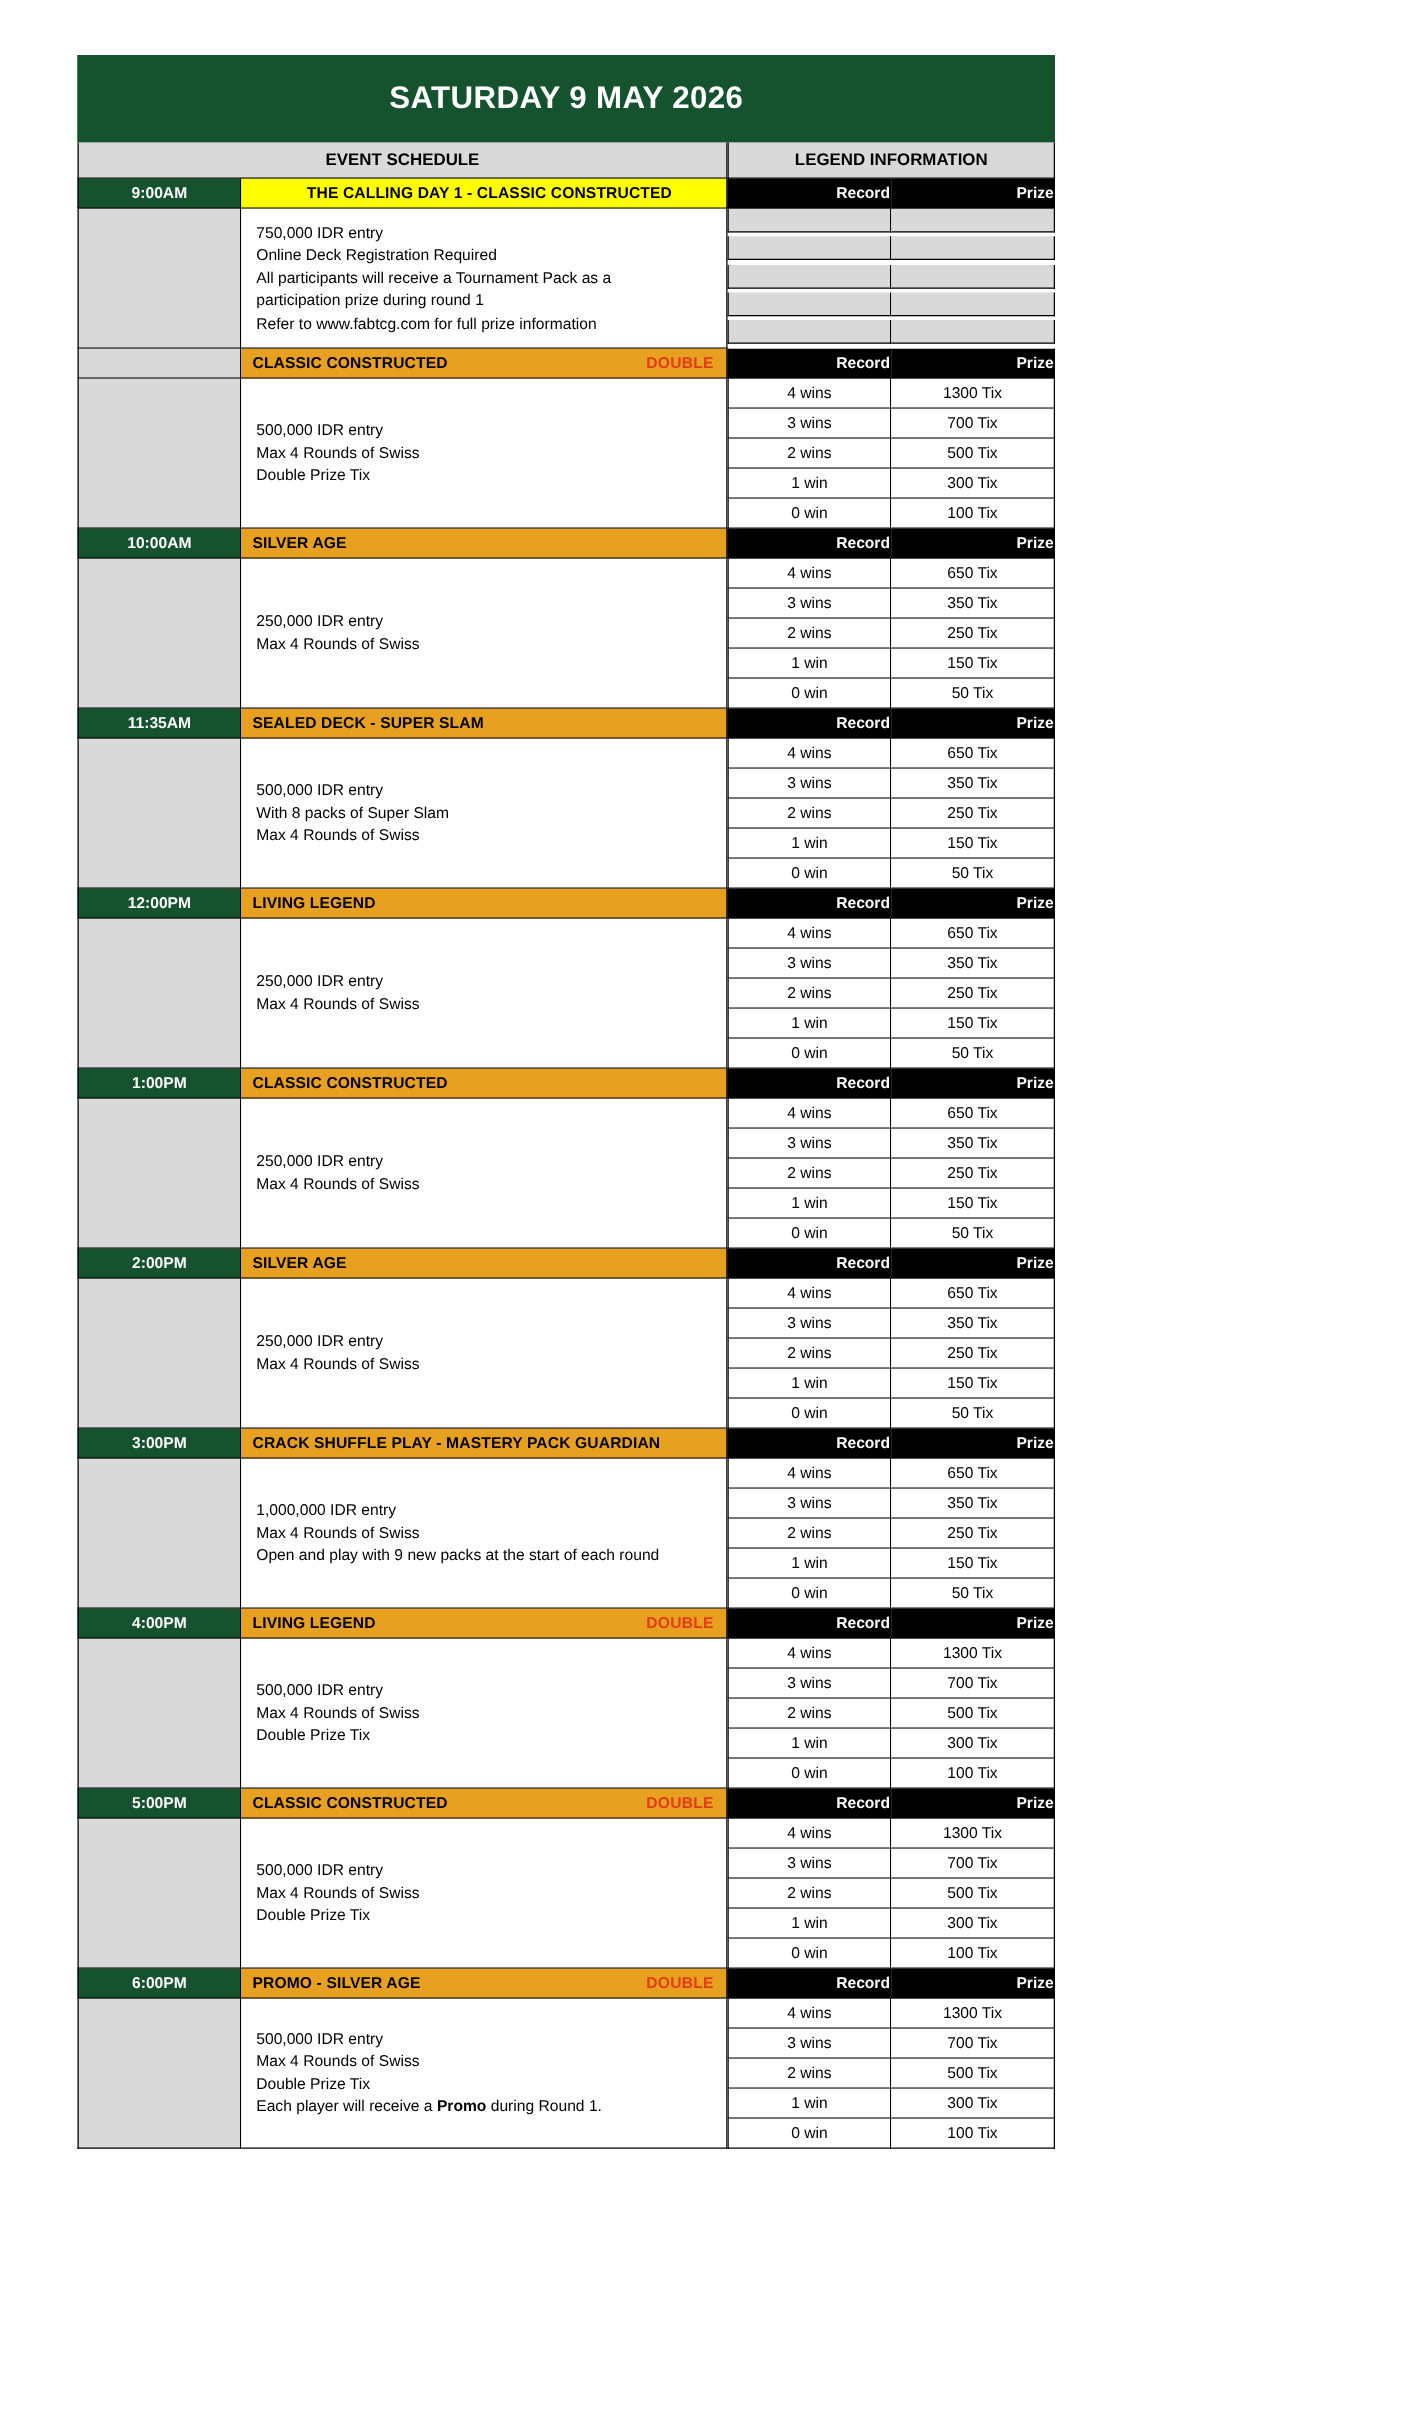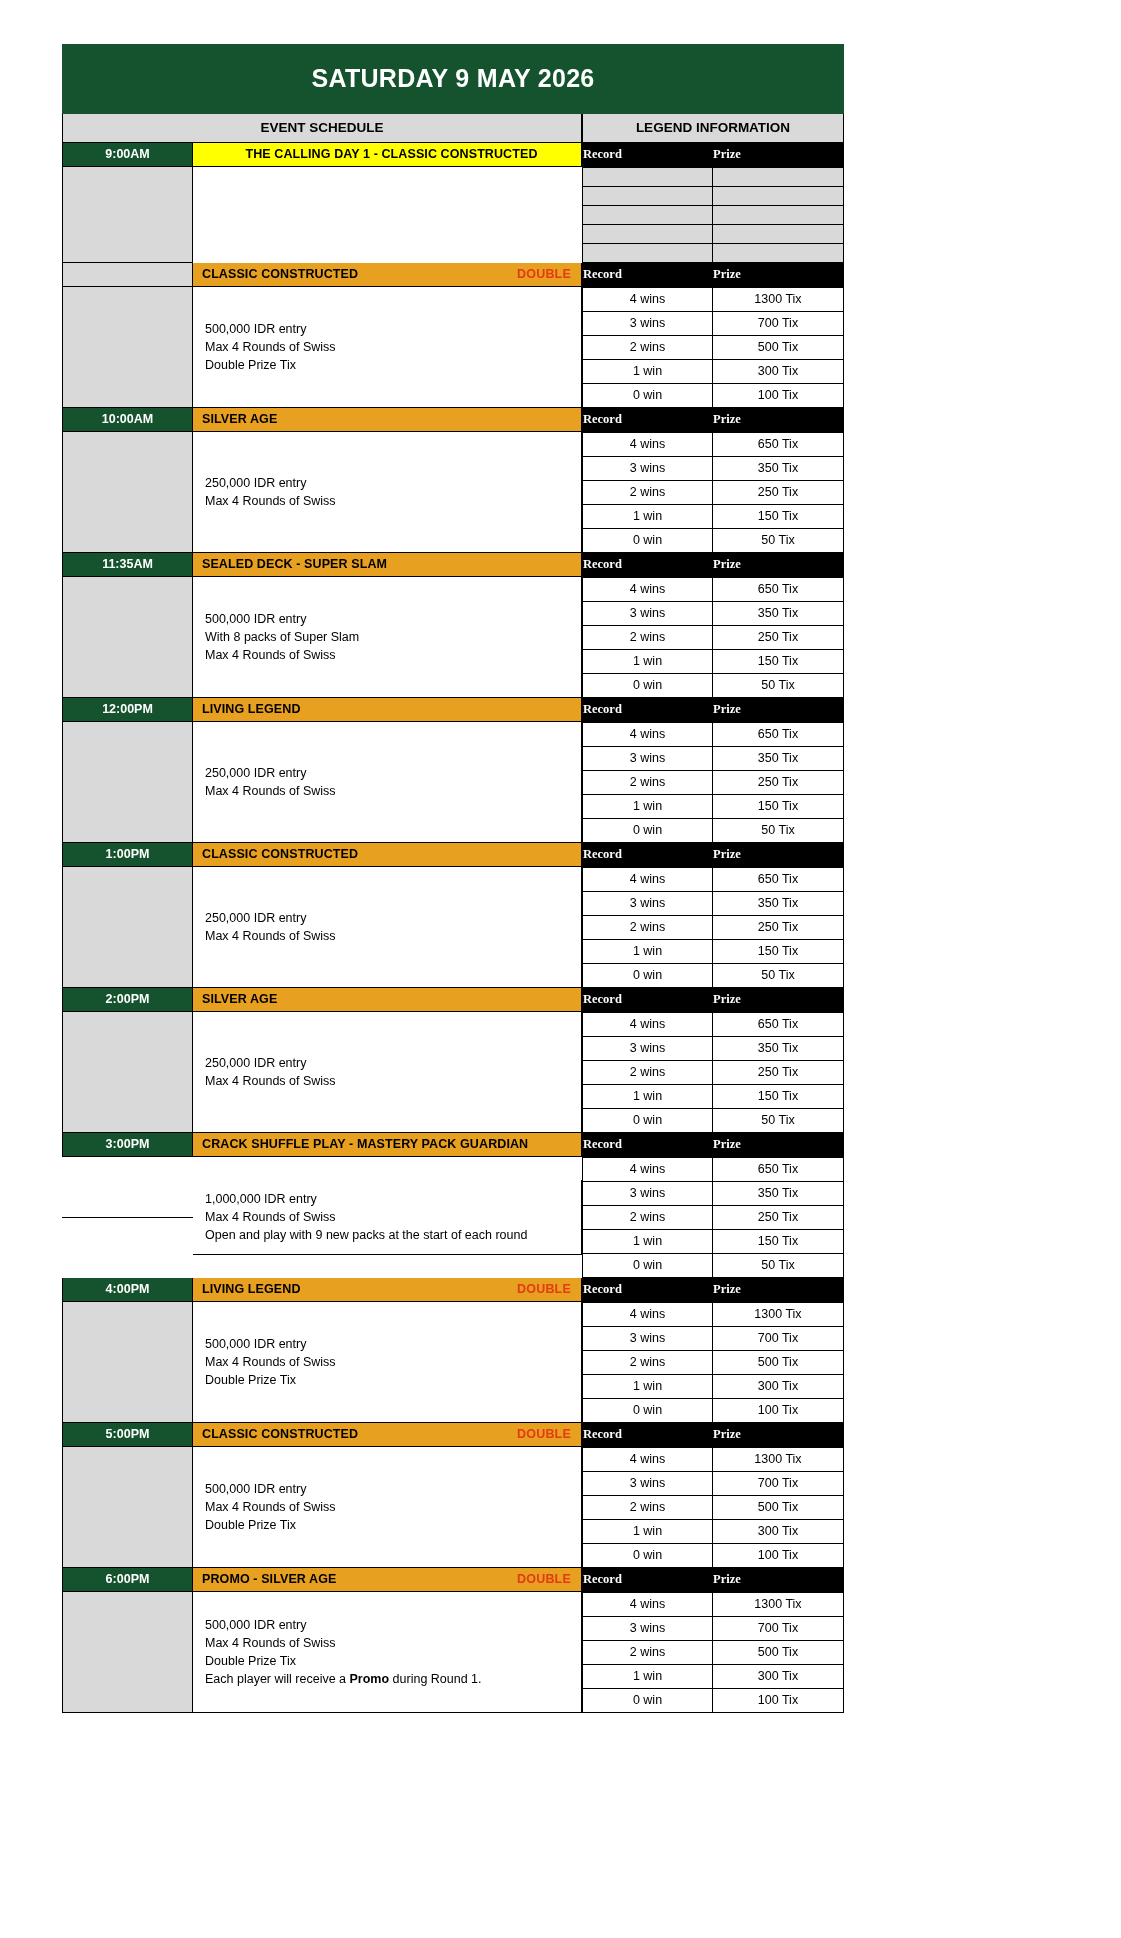--- a/index.html
+++ b/index.html
@@ -139,25 +139,24 @@
     flex-direction: column;
     justify-content: center;
   }
   .detail-cell div { white-space: nowrap; }
 
   
   .hdr-cell {
     background: #000000;
     color: #ffffff;
     font-weight: bold;
-    text-align: left;
+    text-align: right;
     font-size: 12.5px;
     padding: 4px 0 5px 0;
     border-top: none;
-    font-family: Liberation Serif, serif;
   }
   .hdr-cell.second { border-left: none; }
   .prize-row .cell {
     text-align: center;
     padding: 4px 0 5px 0;
     border-top: none;
     font-size: 12.5px;
     background: #ffffff;
   }
   .prize-row .cell.second { border-left: none; }
@@ -185,20 +184,27 @@
         <div class="event">
           <div class="left-pane">
             <div class="row">
               <div class="cell col-time time-cell">9:00AM</div>
               <div class="cell col-detail event-name-cell highlight-yellow">
                 <span class="ev-label">THE CALLING DAY 1 - CLASSIC CONSTRUCTED</span>
               </div>
             </div>
             <div class="row" style="flex: 1 1 auto;">
               <div class="cell col-time blank-cell"></div>
+              <div class="cell col-detail detail-cell">
+                <div>750,000 IDR entry</div>
+                <div>Online Deck Registration Required</div>
+                <div>All participants will receive a Tournament Pack as a</div>
+                <div>participation prize during round 1</div>
+                <div>Refer to www.fabtcg.com for full prize information</div>
+              </div>
             </div>
           </div>
           <div class="right-pane">
             <div class="row">
               <div class="cell col-record hdr-cell">Record</div>
               <div class="cell col-prize hdr-cell second">Prize</div>
             </div>
             <div class="row filler-row" style="flex: 1 1 auto;">
               <div class="cell col-record"></div>
               <div class="cell col-prize second"></div>
@@ -483,21 +489,21 @@
           </div>
         </div>
         <div class="event">
           <div class="left-pane">
             <div class="row">
               <div class="cell col-time time-cell">3:00PM</div>
               <div class="cell col-detail event-name-cell">
                 <span class="ev-label">CRACK SHUFFLE PLAY - MASTERY PACK GUARDIAN</span>
               </div>
             </div>
-            <div class="row" style="flex: 1 1 auto; align-items: center;">
+            <div class="row" style="flex: 1 1 auto;">
               <div class="cell col-time blank-cell"></div>
               <div class="cell col-detail detail-cell">
                 <div>1,000,000 IDR entry</div>
                 <div>Max 4 Rounds of Swiss</div>
                 <div>Open and play with 9 new packs at the start of each round</div>
               </div>
             </div>
           </div>
           <div class="right-pane">
             <div class="row">

